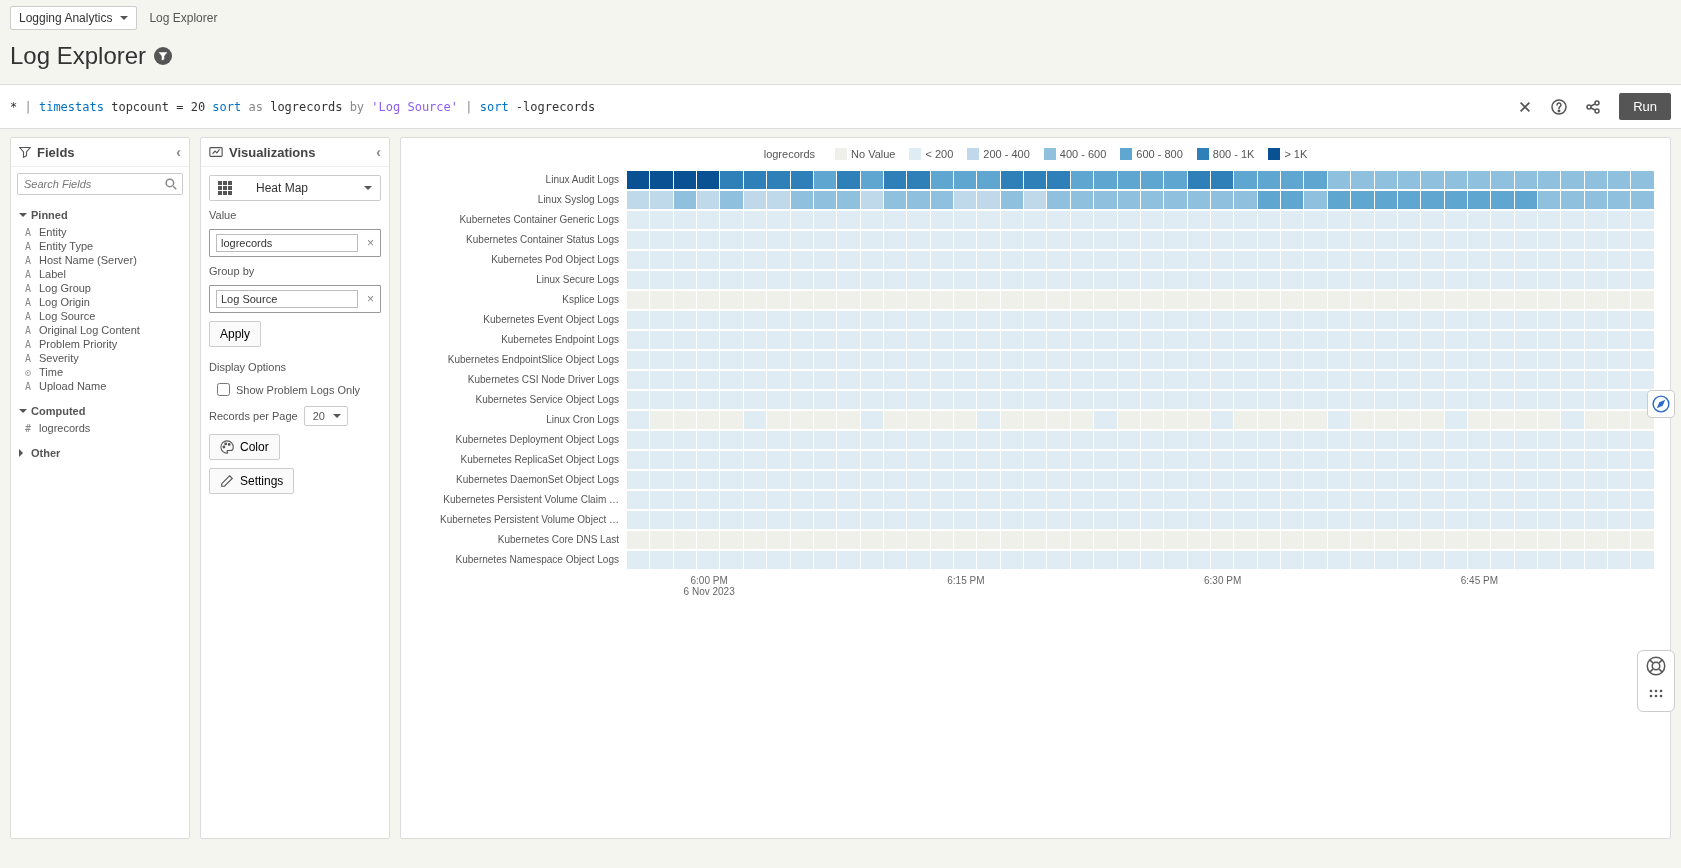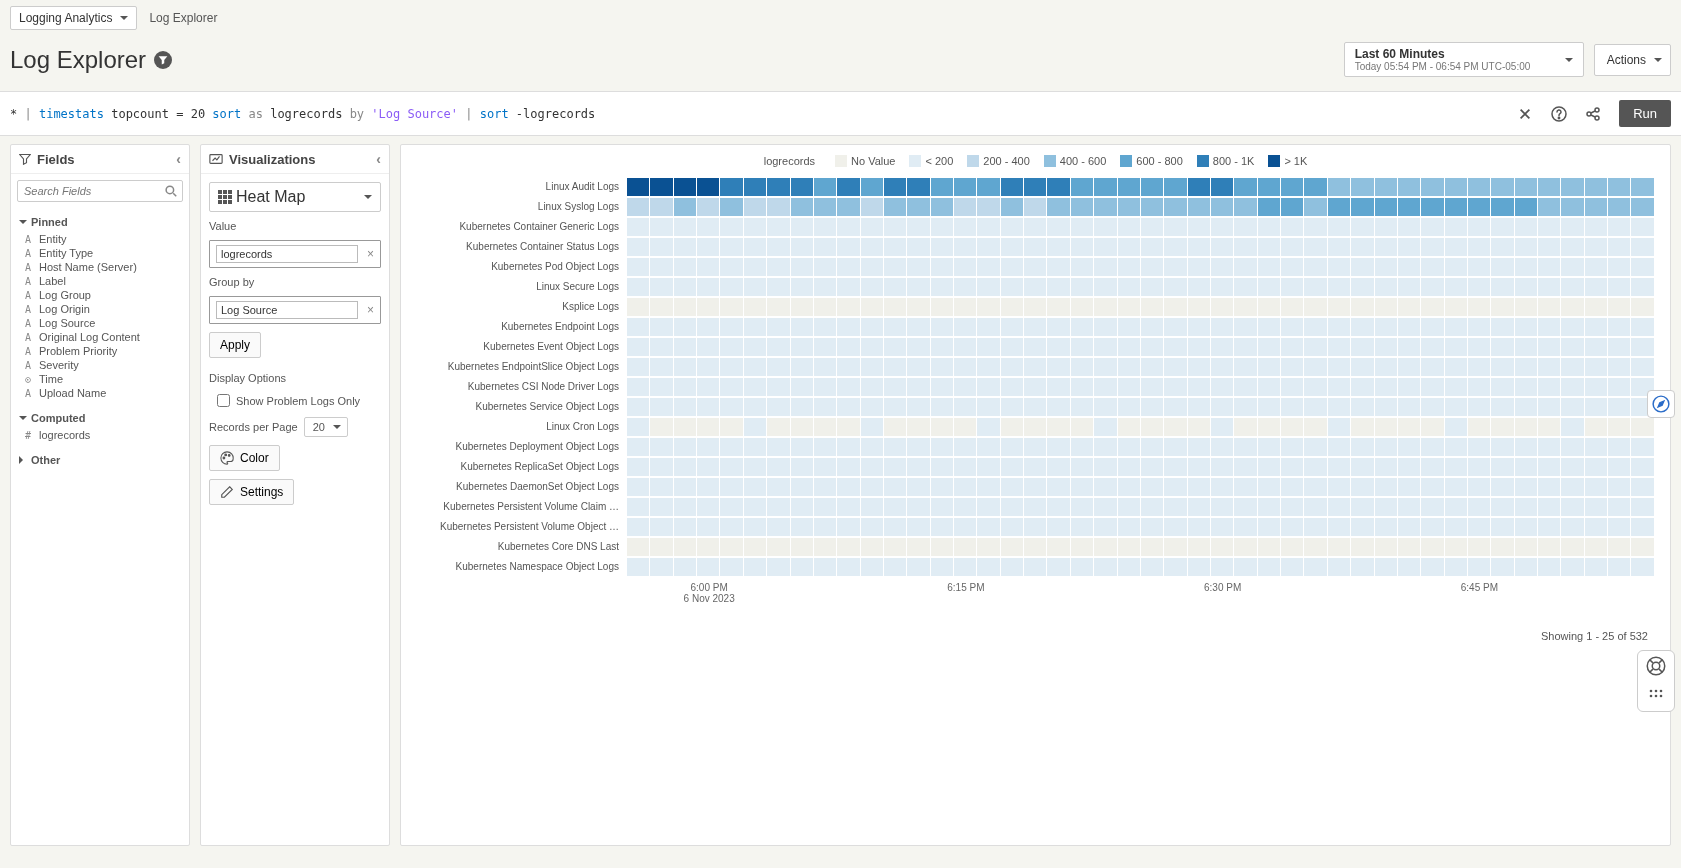--- a/index.html
+++ b/index.html
@@ -50,21 +50,21 @@
 
 .field-group { padding: 4px 8px; }
 .field-group-title { font-size: 11px; font-weight: 600; color: #555; padding: 4px 0; display: flex; align-items: center; gap: 4px; }
 .caret-sm { display: inline-block; border: 4px solid transparent; border-top-color: #555; margin-top: 3px; }
 .caret-right { display: inline-block; border: 4px solid transparent; border-left-color: #555; }
 .field-item { display: flex; align-items: center; gap: 6px; font-size: 11px; color: #555; padding: 1px 0 1px 4px; }
 .field-prefix { font-family: monospace; font-size: 10px; color: #888; width: 10px; text-align: center; }
 
 
 .viz-body { padding: 8px; display: flex; flex-direction: column; gap: 8px; }
-.viz-select { border: 1px solid #ccc; border-radius: 2px; padding: 5px 8px; display: flex; align-items: center; gap: 4px; position: relative; font-size: 16px; background: #fff; }
+.viz-select { border: 1px solid #ccc; border-radius: 2px; padding: 5px 8px; display: flex; align-items: center; gap: 24px; position: relative; font-size: 12px; background: #fff; }
 .viz-select::after { content: ''; position: absolute; right: 8px; border: 4px solid transparent; border-top-color: #555; top: 50%; margin-top: -2px; }
 .heatmap-icon { display: grid; grid-template-columns: repeat(3, 4px); grid-template-rows: repeat(3, 4px); gap: 1px; }
 .heatmap-icon span { background: #555; }
 .viz-label { font-size: 11px; color: #555; }
 .viz-input { border: 1px solid #999; border-radius: 1px; padding: 4px 22px 4px 6px; font-size: 11px; position: relative; background: #fff; }
 .viz-input .clear-x { position: absolute; right: 6px; top: 50%; transform: translateY(-50%); color: #888; cursor: pointer; font-size: 12px; }
 .viz-inner-border { border: 1px solid #bbb; padding: 2px 4px; }
 .btn { background: #fafafa; border: 1px solid #ccc; border-radius: 2px; padding: 5px 10px; font-size: 12px; cursor: pointer; display: inline-flex; align-items: center; gap: 6px; }
 .check-row { display: flex; align-items: center; gap: 6px; font-size: 11px; color: #555; padding: 2px 0 2px 8px; }
 .records-row { display: flex; align-items: center; gap: 6px; font-size: 11px; color: #555; }
@@ -113,27 +113,20 @@
 
 <div class="titlebar">
   <h1>
     <span>Log Explorer</span>
     <span class="filter-circle">
       <svg width="10" height="10" viewBox="0 0 16 16" fill="#fff">
             <path d="M1 2h14l-5 6v5l-4 2v-7z"></path>
           </svg>
     </span>
   </h1>
-  <div class="title-right">
-    <div class="timerange">
-      <div class="tr-title">Last 60 Minutes</div>
-      <div class="tr-sub">Today 05:54 PM - 06:54 PM UTC-05:00</div>
-    </div>
-    <div class="actions-btn"><span>Actions</span></div>
-  </div>
 </div>
 
 <div class="querybar">
   <div class="query">
     <span>*</span>
     <span class="gray">|</span>
     <span class="kw">timestats</span><span> topcount = 20 </span><span class="kw">sort</span><span class="gray"> as </span><span>logrecords</span><span class="gray"> by </span><span class="str">'Log Source'</span><span class="gray"> | </span><span class="kw">sort</span><span> -logrecords</span>
   </div>
   <div class="query-icons">
     <span class="icon-btn">
@@ -698,70 +691,70 @@
                 <div class="heat-cell" style="background: rgb(240, 240, 234);"></div>
                 <div class="heat-cell" style="background: rgb(240, 240, 234);"></div>
                 <div class="heat-cell" style="background: rgb(240, 240, 234);"></div>
                 <div class="heat-cell" style="background: rgb(240, 240, 234);"></div>
                 <div class="heat-cell" style="background: rgb(240, 240, 234);"></div>
                 <div class="heat-cell" style="background: rgb(240, 240, 234);"></div>
                 <div class="heat-cell" style="background: rgb(240, 240, 234);"></div>
               </div>
             </div>
             <div class="heat-row">
+              <div class="heat-label">Kubernetes Event Object Logs</div>
+              <div class="heat-cells">
+                <div class="heat-cell" style="background: rgb(224, 236, 244);"></div>
+                <div class="heat-cell" style="background: rgb(224, 236, 244);"></div>
+                <div class="heat-cell" style="background: rgb(224, 236, 244);"></div>
+                <div class="heat-cell" style="background: rgb(224, 236, 244);"></div>
+                <div class="heat-cell" style="background: rgb(224, 236, 244);"></div>
+                <div class="heat-cell" style="background: rgb(224, 236, 244);"></div>
+                <div class="heat-cell" style="background: rgb(224, 236, 244);"></div>
+                <div class="heat-cell" style="background: rgb(224, 236, 244);"></div>
+                <div class="heat-cell" style="background: rgb(224, 236, 244);"></div>
+                <div class="heat-cell" style="background: rgb(224, 236, 244);"></div>
+                <div class="heat-cell" style="background: rgb(224, 236, 244);"></div>
+                <div class="heat-cell" style="background: rgb(224, 236, 244);"></div>
+                <div class="heat-cell" style="background: rgb(224, 236, 244);"></div>
+                <div class="heat-cell" style="background: rgb(224, 236, 244);"></div>
+                <div class="heat-cell" style="background: rgb(224, 236, 244);"></div>
+                <div class="heat-cell" style="background: rgb(224, 236, 244);"></div>
+                <div class="heat-cell" style="background: rgb(224, 236, 244);"></div>
+                <div class="heat-cell" style="background: rgb(224, 236, 244);"></div>
+                <div class="heat-cell" style="background: rgb(224, 236, 244);"></div>
+                <div class="heat-cell" style="background: rgb(224, 236, 244);"></div>
+                <div class="heat-cell" style="background: rgb(224, 236, 244);"></div>
+                <div class="heat-cell" style="background: rgb(224, 236, 244);"></div>
+                <div class="heat-cell" style="background: rgb(224, 236, 244);"></div>
+                <div class="heat-cell" style="background: rgb(224, 236, 244);"></div>
+                <div class="heat-cell" style="background: rgb(224, 236, 244);"></div>
+                <div class="heat-cell" style="background: rgb(224, 236, 244);"></div>
+                <div class="heat-cell" style="background: rgb(224, 236, 244);"></div>
+                <div class="heat-cell" style="background: rgb(224, 236, 244);"></div>
+                <div class="heat-cell" style="background: rgb(224, 236, 244);"></div>
+                <div class="heat-cell" style="background: rgb(224, 236, 244);"></div>
+                <div class="heat-cell" style="background: rgb(224, 236, 244);"></div>
+                <div class="heat-cell" style="background: rgb(224, 236, 244);"></div>
+                <div class="heat-cell" style="background: rgb(224, 236, 244);"></div>
+                <div class="heat-cell" style="background: rgb(224, 236, 244);"></div>
+                <div class="heat-cell" style="background: rgb(224, 236, 244);"></div>
+                <div class="heat-cell" style="background: rgb(224, 236, 244);"></div>
+                <div class="heat-cell" style="background: rgb(224, 236, 244);"></div>
+                <div class="heat-cell" style="background: rgb(224, 236, 244);"></div>
+                <div class="heat-cell" style="background: rgb(224, 236, 244);"></div>
+                <div class="heat-cell" style="background: rgb(224, 236, 244);"></div>
+                <div class="heat-cell" style="background: rgb(224, 236, 244);"></div>
+                <div class="heat-cell" style="background: rgb(224, 236, 244);"></div>
+                <div class="heat-cell" style="background: rgb(224, 236, 244);"></div>
+                <div class="heat-cell" style="background: rgb(224, 236, 244);"></div>
+              </div>
+            </div>
+            <div class="heat-row">
               <div class="heat-label">Kubernetes Endpoint Logs</div>
-              <div class="heat-cells">
-                <div class="heat-cell" style="background: rgb(224, 236, 244);"></div>
-                <div class="heat-cell" style="background: rgb(224, 236, 244);"></div>
-                <div class="heat-cell" style="background: rgb(224, 236, 244);"></div>
-                <div class="heat-cell" style="background: rgb(224, 236, 244);"></div>
-                <div class="heat-cell" style="background: rgb(224, 236, 244);"></div>
-                <div class="heat-cell" style="background: rgb(224, 236, 244);"></div>
-                <div class="heat-cell" style="background: rgb(224, 236, 244);"></div>
-                <div class="heat-cell" style="background: rgb(224, 236, 244);"></div>
-                <div class="heat-cell" style="background: rgb(224, 236, 244);"></div>
-                <div class="heat-cell" style="background: rgb(224, 236, 244);"></div>
-                <div class="heat-cell" style="background: rgb(224, 236, 244);"></div>
-                <div class="heat-cell" style="background: rgb(224, 236, 244);"></div>
-                <div class="heat-cell" style="background: rgb(224, 236, 244);"></div>
-                <div class="heat-cell" style="background: rgb(224, 236, 244);"></div>
-                <div class="heat-cell" style="background: rgb(224, 236, 244);"></div>
-                <div class="heat-cell" style="background: rgb(224, 236, 244);"></div>
-                <div class="heat-cell" style="background: rgb(224, 236, 244);"></div>
-                <div class="heat-cell" style="background: rgb(224, 236, 244);"></div>
-                <div class="heat-cell" style="background: rgb(224, 236, 244);"></div>
-                <div class="heat-cell" style="background: rgb(224, 236, 244);"></div>
-                <div class="heat-cell" style="background: rgb(224, 236, 244);"></div>
-                <div class="heat-cell" style="background: rgb(224, 236, 244);"></div>
-                <div class="heat-cell" style="background: rgb(224, 236, 244);"></div>
-                <div class="heat-cell" style="background: rgb(224, 236, 244);"></div>
-                <div class="heat-cell" style="background: rgb(224, 236, 244);"></div>
-                <div class="heat-cell" style="background: rgb(224, 236, 244);"></div>
-                <div class="heat-cell" style="background: rgb(224, 236, 244);"></div>
-                <div class="heat-cell" style="background: rgb(224, 236, 244);"></div>
-                <div class="heat-cell" style="background: rgb(224, 236, 244);"></div>
-                <div class="heat-cell" style="background: rgb(224, 236, 244);"></div>
-                <div class="heat-cell" style="background: rgb(224, 236, 244);"></div>
-                <div class="heat-cell" style="background: rgb(224, 236, 244);"></div>
-                <div class="heat-cell" style="background: rgb(224, 236, 244);"></div>
-                <div class="heat-cell" style="background: rgb(224, 236, 244);"></div>
-                <div class="heat-cell" style="background: rgb(224, 236, 244);"></div>
-                <div class="heat-cell" style="background: rgb(224, 236, 244);"></div>
-                <div class="heat-cell" style="background: rgb(224, 236, 244);"></div>
-                <div class="heat-cell" style="background: rgb(224, 236, 244);"></div>
-                <div class="heat-cell" style="background: rgb(224, 236, 244);"></div>
-                <div class="heat-cell" style="background: rgb(224, 236, 244);"></div>
-                <div class="heat-cell" style="background: rgb(224, 236, 244);"></div>
-                <div class="heat-cell" style="background: rgb(224, 236, 244);"></div>
-                <div class="heat-cell" style="background: rgb(224, 236, 244);"></div>
-                <div class="heat-cell" style="background: rgb(224, 236, 244);"></div>
-              </div>
-            </div>
-            <div class="heat-row">
-              <div class="heat-label">Kubernetes Event Object Logs</div>
               <div class="heat-cells">
                 <div class="heat-cell" style="background: rgb(224, 236, 244);"></div>
                 <div class="heat-cell" style="background: rgb(224, 236, 244);"></div>
                 <div class="heat-cell" style="background: rgb(224, 236, 244);"></div>
                 <div class="heat-cell" style="background: rgb(224, 236, 244);"></div>
                 <div class="heat-cell" style="background: rgb(224, 236, 244);"></div>
                 <div class="heat-cell" style="background: rgb(224, 236, 244);"></div>
                 <div class="heat-cell" style="background: rgb(224, 236, 244);"></div>
                 <div class="heat-cell" style="background: rgb(224, 236, 244);"></div>
                 <div class="heat-cell" style="background: rgb(224, 236, 244);"></div>
@@ -1350,21 +1343,20 @@
             <div class="xtick" style="left: 33%;">
               <div>6:15 PM</div>
             </div>
             <div class="xtick" style="left: 58%;">
               <div>6:30 PM</div>
             </div>
             <div class="xtick" style="left: 83%;">
               <div>6:45 PM</div>
             </div>
           </div>
-      <div class="showing">Showing 1 - 25 of 532</div>
     </div>
   </div>
 
 </div>
 
 <div class="float-btn" style="top: 390px;">
   <svg width="18" height="18" viewBox="0 0 16 16" fill="none" stroke="#2a6cc8" stroke-width="1.3">
         <circle cx="8" cy="8" r="7"></circle>
         <path d="M10.5 5.5L7 7l-1.5 3.5L9 9z" fill="#2a6cc8"></path>
       </svg>

